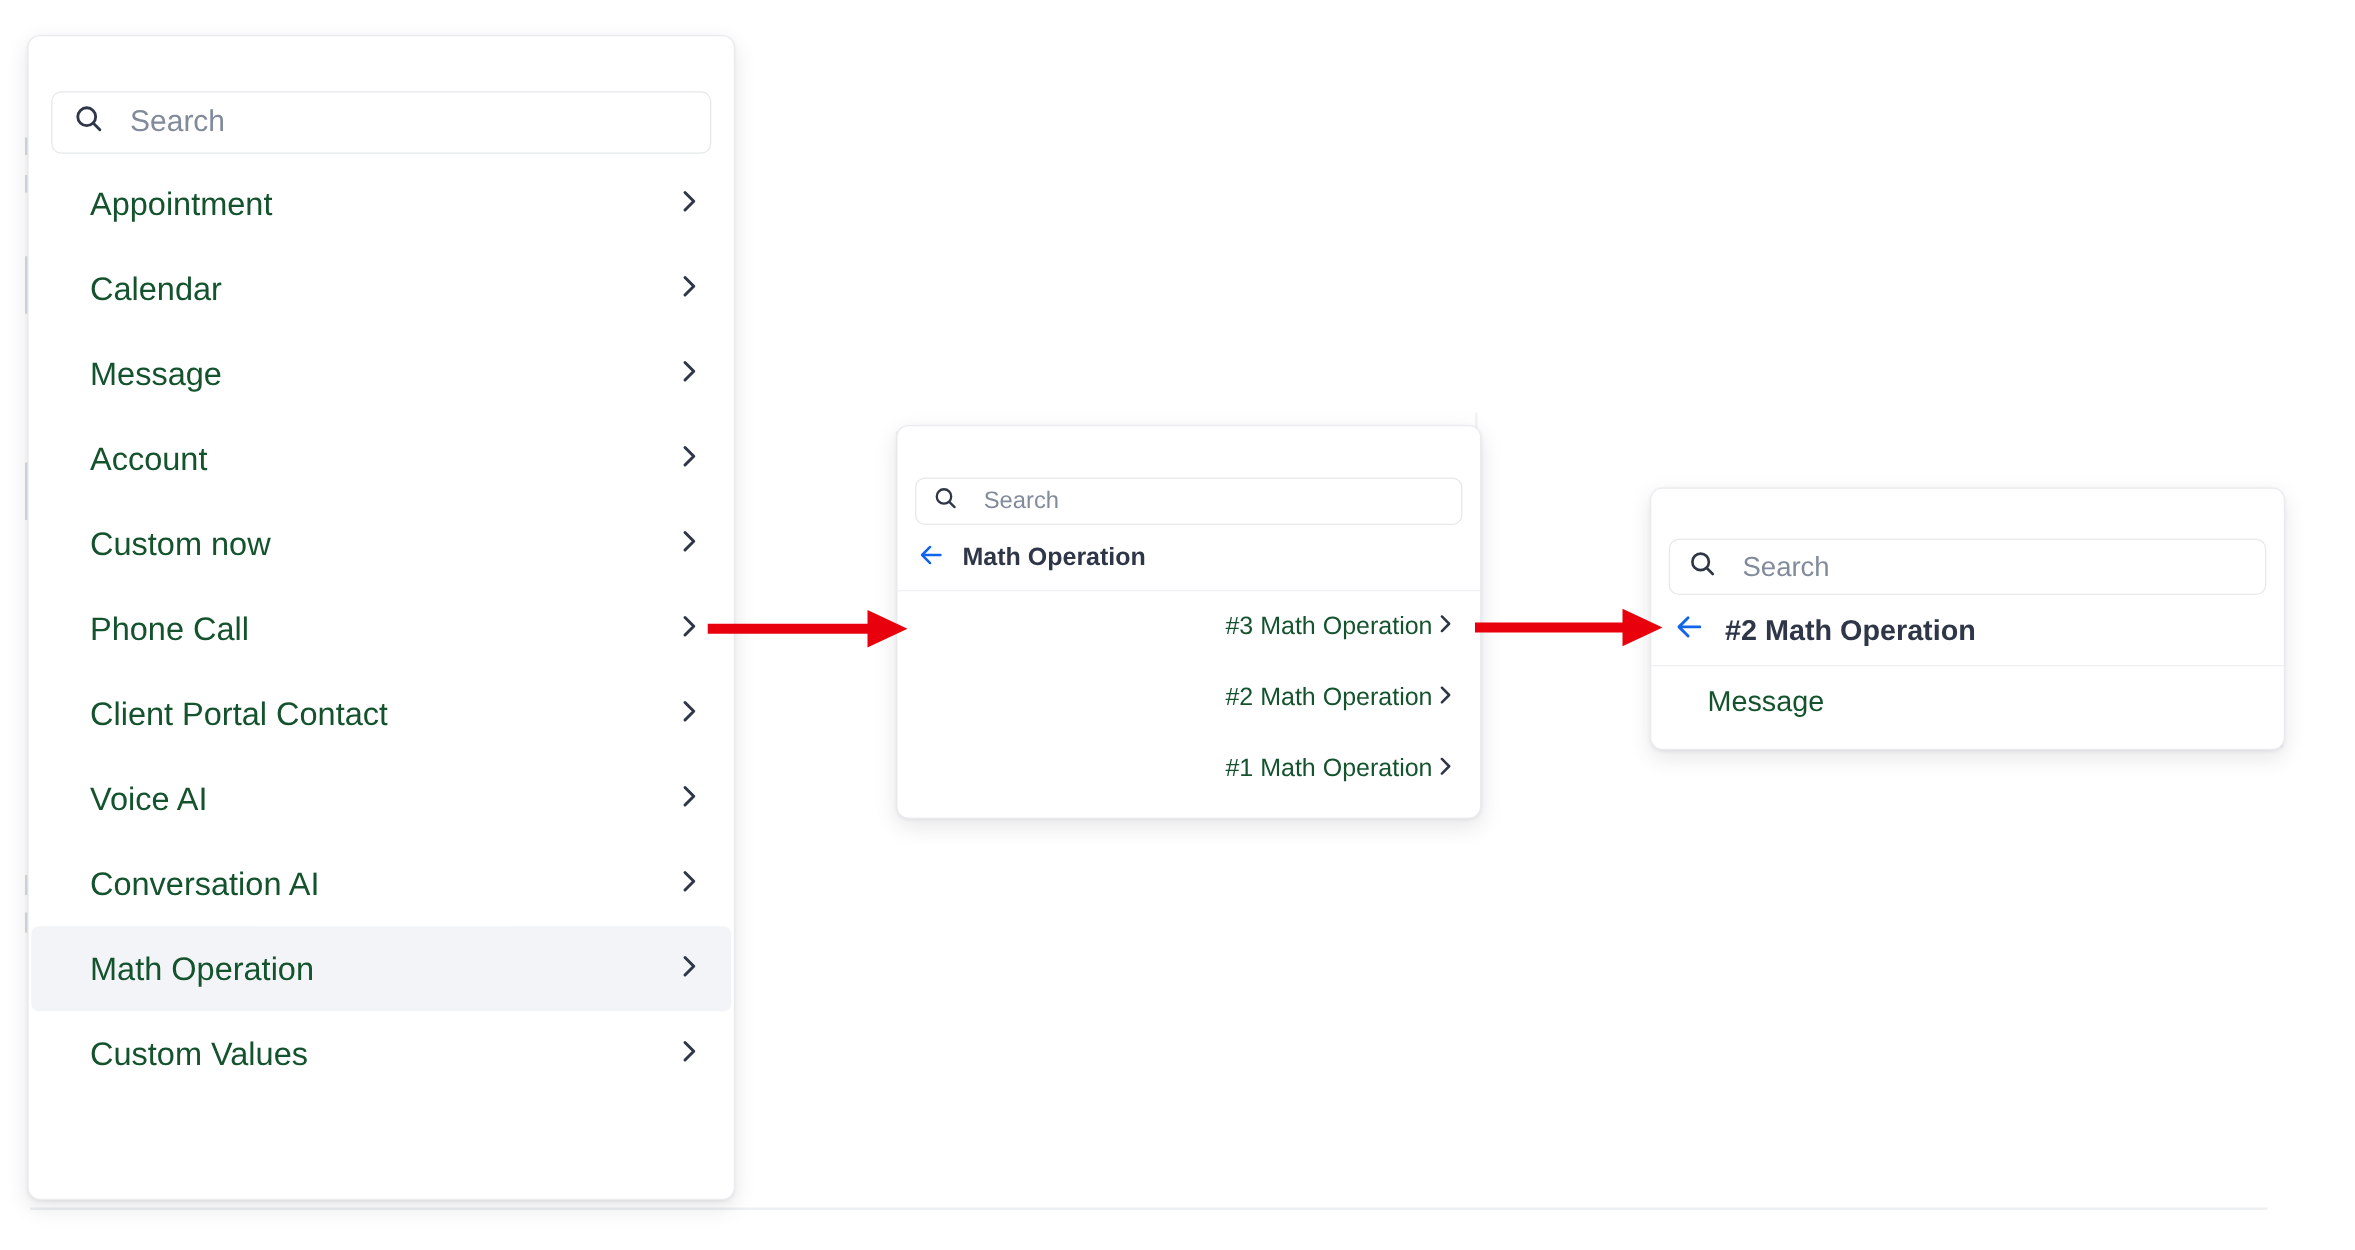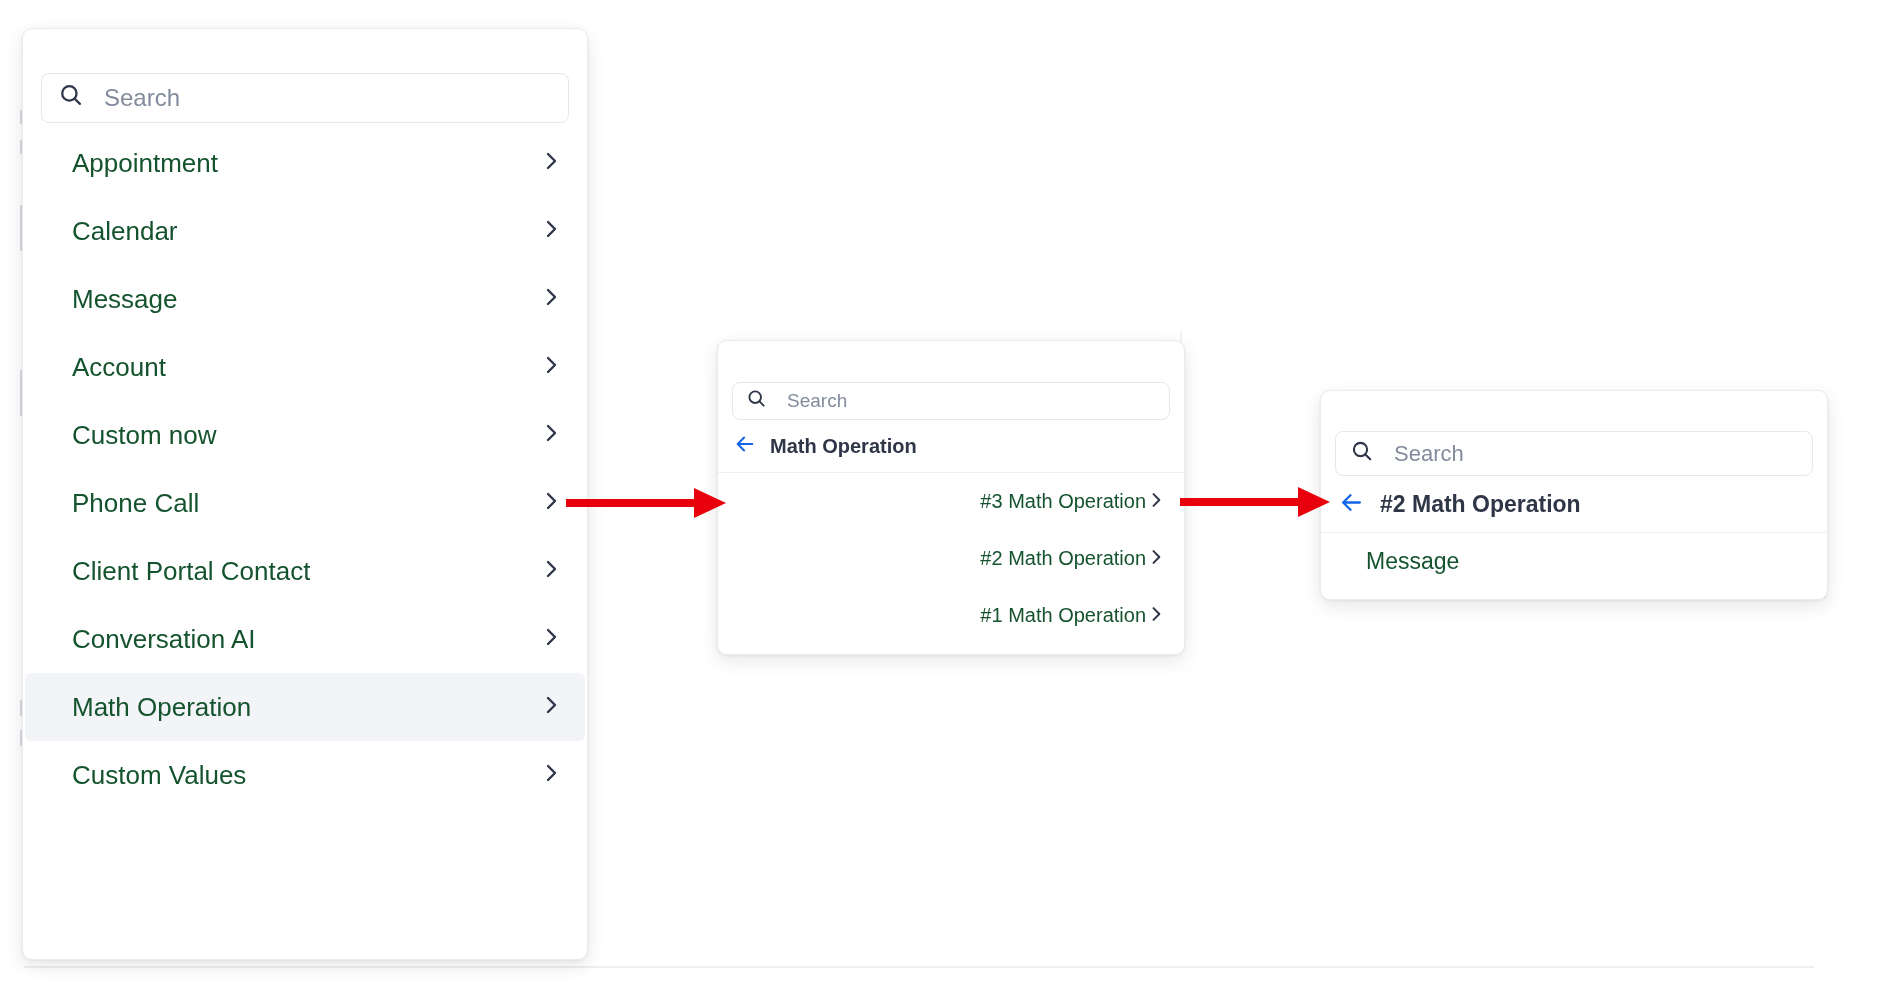--- a/index.html
+++ b/index.html
@@ -288,20 +288,28 @@
       <div class="row">
         <span class="label">Client Portal Contact</span>
         <span class="chev">
           <svg width="24" height="24" viewBox="0 0 24 24" fill="none" stroke="currentColor" stroke-width="2.4" stroke-linecap="round" stroke-linejoin="round">
             <polyline points="9,5 16,12 9,19"></polyline>
           </svg>
         </span>
       </div>
 
 
+      <div class="row">
+        <span class="label">Voice AI</span>
+        <span class="chev">
+          <svg width="24" height="24" viewBox="0 0 24 24" fill="none" stroke="currentColor" stroke-width="2.4" stroke-linecap="round" stroke-linejoin="round">
+            <polyline points="9,5 16,12 9,19"></polyline>
+          </svg>
+        </span>
+      </div>
 
       <div class="row">
         <span class="label">Conversation AI</span>
         <span class="chev">
           <svg width="24" height="24" viewBox="0 0 24 24" fill="none" stroke="currentColor" stroke-width="2.4" stroke-linecap="round" stroke-linejoin="round">
             <polyline points="9,5 16,12 9,19"></polyline>
           </svg>
         </span>
       </div>
 

